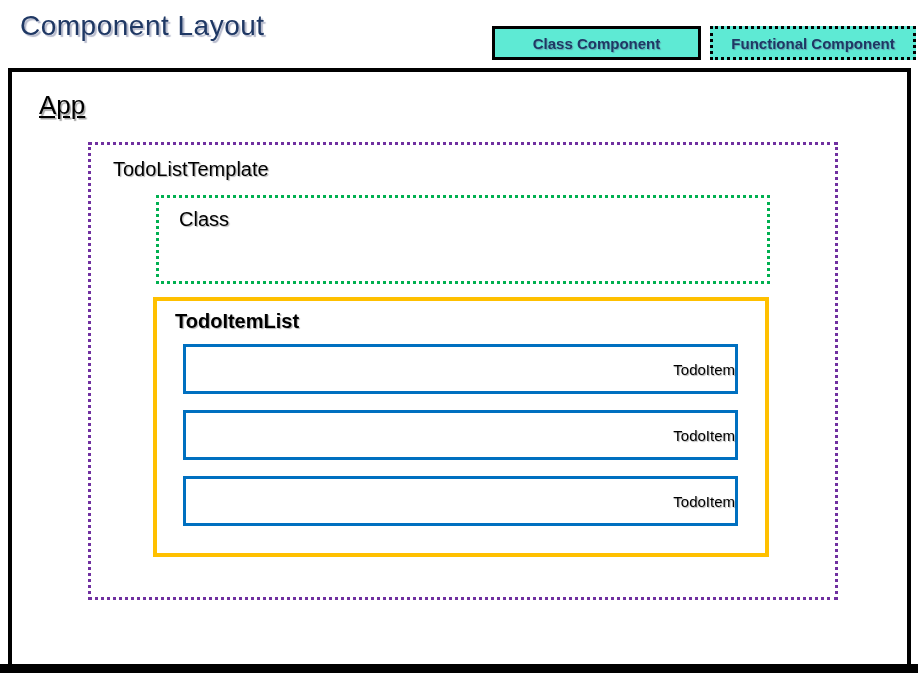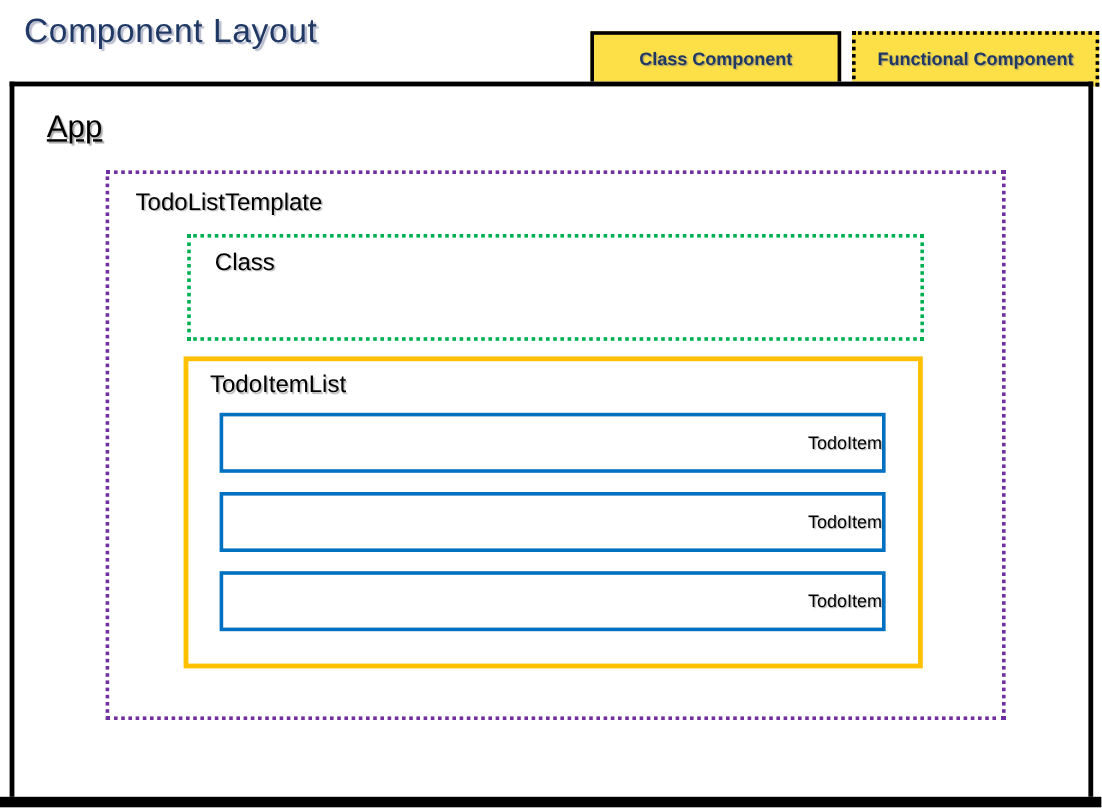--- a/index.html
+++ b/index.html
@@ -19,25 +19,25 @@
     font-size: 28px;
     font-weight: normal;
     color: #1F3864;
     letter-spacing: 0.5px;
     text-shadow: 2px 2px 1px rgba(90,100,140,0.45);
   }
 
   
   .legend-box {
     top: 26px;
-    height: 46px;
+    height: 34px;
     display: flex;
     align-items: center;
     justify-content: center;
-    background: #fde047;
+    background: #5eead4;
   }
   .legend-class { left: 492px; width: 209px; border: 3px solid #000000; }
   .legend-functional { left: 710px; width: 206px; border: 3px dotted #000000; }
   .legend-label {
     font-size: 15px;
     font-weight: bold;
     color: #1F3864;
     text-shadow: 1px 1px 1px rgba(90,100,140,0.5);
     white-space: nowrap;
   }
@@ -86,21 +86,21 @@
     border: 3px dotted #00B050;
   }
   .form-label { left: 20px; top: 10px; }
 
   
   .til-box {
     left: 153px; top: 297px;
     width: 616px; height: 260px;
     border: 4px solid #FFC000;
   }
-  .til-label { left: 18px; top: 9px; }
+  .til-label { left: 18px; top: 9px; font-weight: bold; }
 
   
   .todo-item {
     left: 26px;
     width: 555px; height: 50px;
     border: 3px solid #0070C0;
     display: flex;
     align-items: center;
     justify-content: flex-end;
   }

